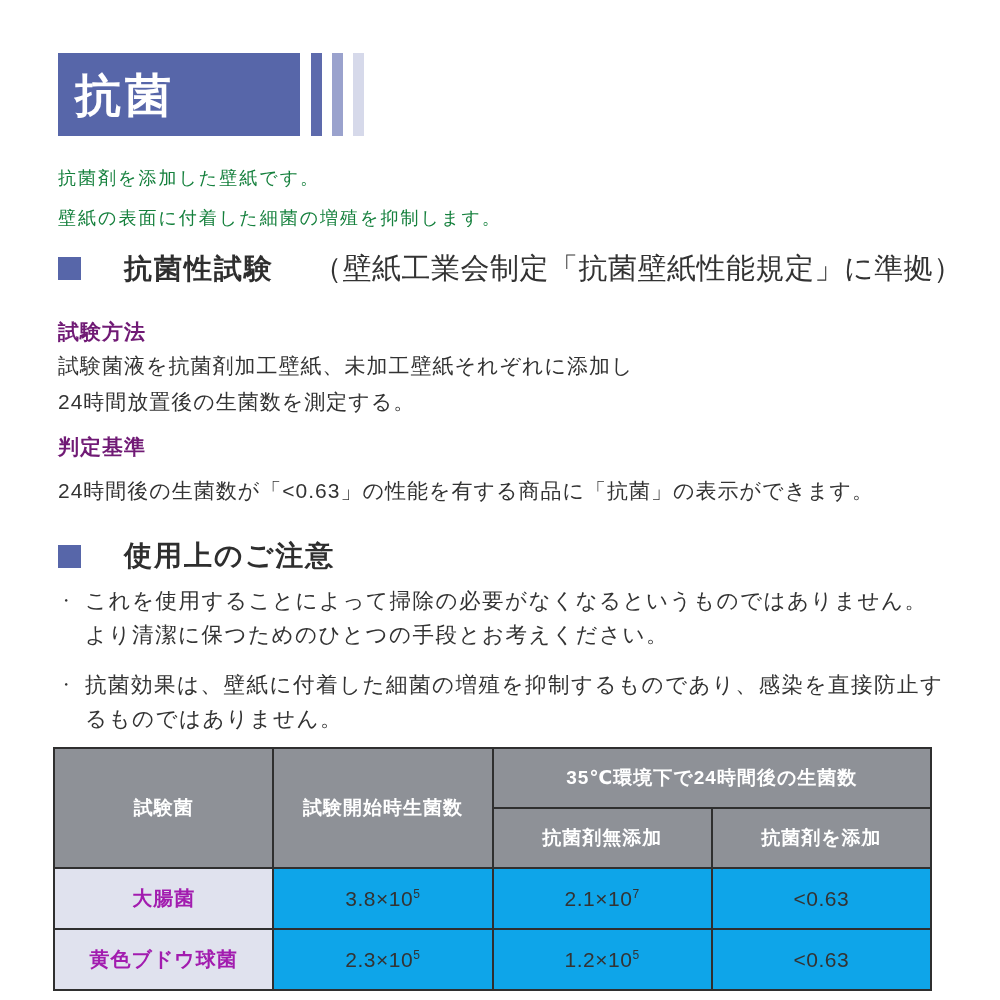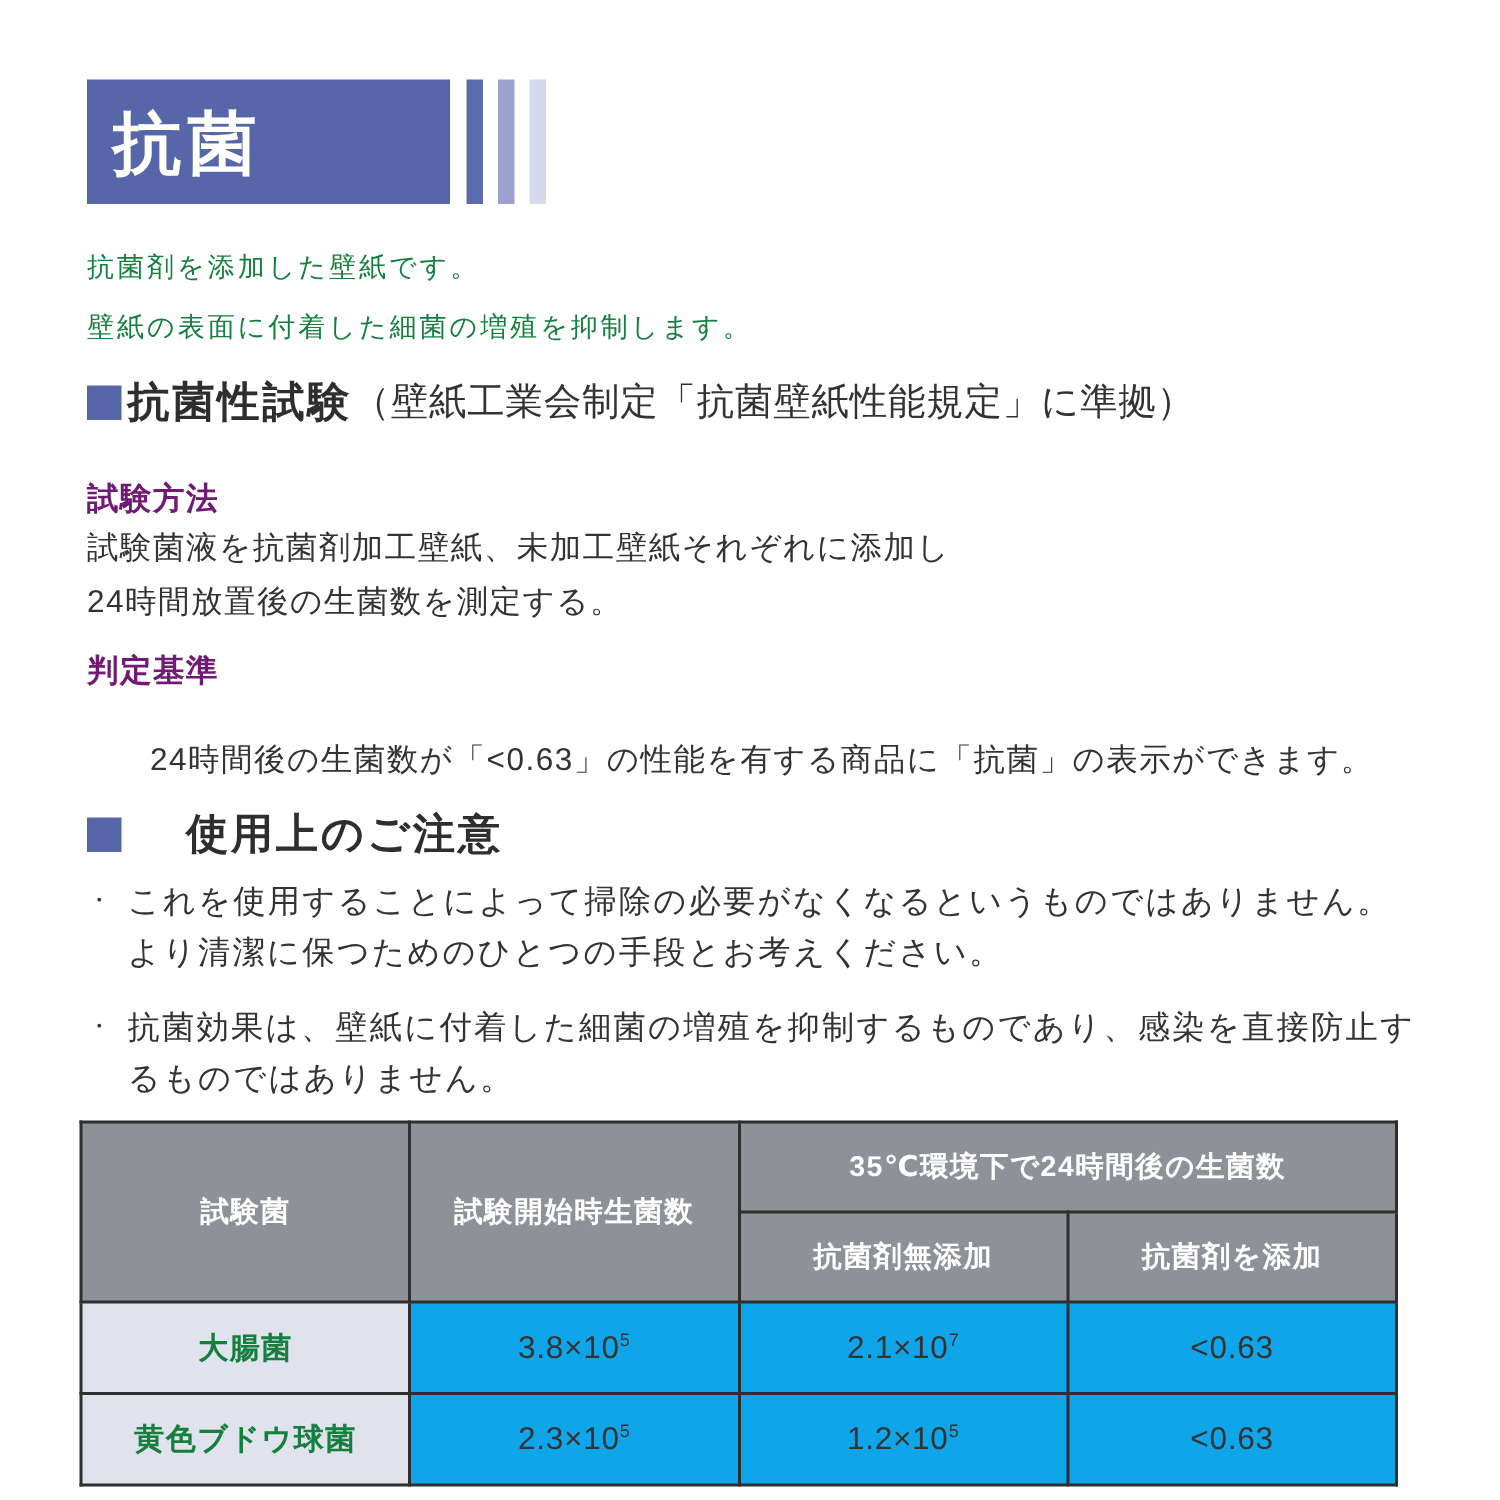--- a/index.html
+++ b/index.html
@@ -49,37 +49,37 @@
     margin-top: 12px;
   }
 
   
   .sec-heading {
     position: absolute;
     left: 58px;
     display: flex;
     align-items: center;
   }
-  .sec-heading.test { top: 254px; }
+  .sec-heading.test { top: 254px; gap: 39px; }
   .sec-heading.notes { top: 542px; gap: 39px; }
   .blue-square {
     width: 23px; height: 23px;
     background: #5766a9;
     margin-right: 4px;
     flex: none;
   }
   .sec-heading .main-label {
     font-size: 28px;
     font-weight: bold;
     letter-spacing: 2px;
     color: #2e2e2e;
     line-height: 1;
   }
   .sec-heading .note-label {
-    font-size: 25px;
+    font-size: 29px;
     font-weight: normal;
     letter-spacing: 0.5px;
     color: #333333;
     line-height: 1;
   }
 
   
   .sub-title {
     position: absolute;
     left: 58px;
@@ -92,21 +92,21 @@
   .sub-title.criteria { top: 433px; }
   .sub-text {
     position: absolute;
     left: 58px;
     font-size: 21px;
     letter-spacing: 1px;
     line-height: 36px;
     color: #333333;
   }
   .sub-text.method-lines { top: 348px; }
-  .sub-text.criteria-line { top: 489px; width: 900px; margin-left: 42px; }
+  .sub-text.criteria-line { top: 473px; width: 900px; }
 
   
   .bullets {
     position: absolute;
     left: 58px; top: 584px;
     width: 886px;
     list-style: none;
   }
   .bullet-item {
     display: flex;
@@ -141,21 +141,21 @@
   }
   .result-table th {
     background: #8e9197;
     color: #ffffff;
     font-size: 19px;
     font-weight: bold;
     letter-spacing: 1px;
   }
   .result-table td.row-label {
     background: #e0e2ee;
-    color: #15803d;
+    color: #a21caf;
     font-size: 20px;
     font-weight: bold;
     letter-spacing: 1px;
   }
   .result-table td.value {
     background: #0ea5e9;
     color: #333333;
     font-size: 21px;
     letter-spacing: 0.5px;
   }

